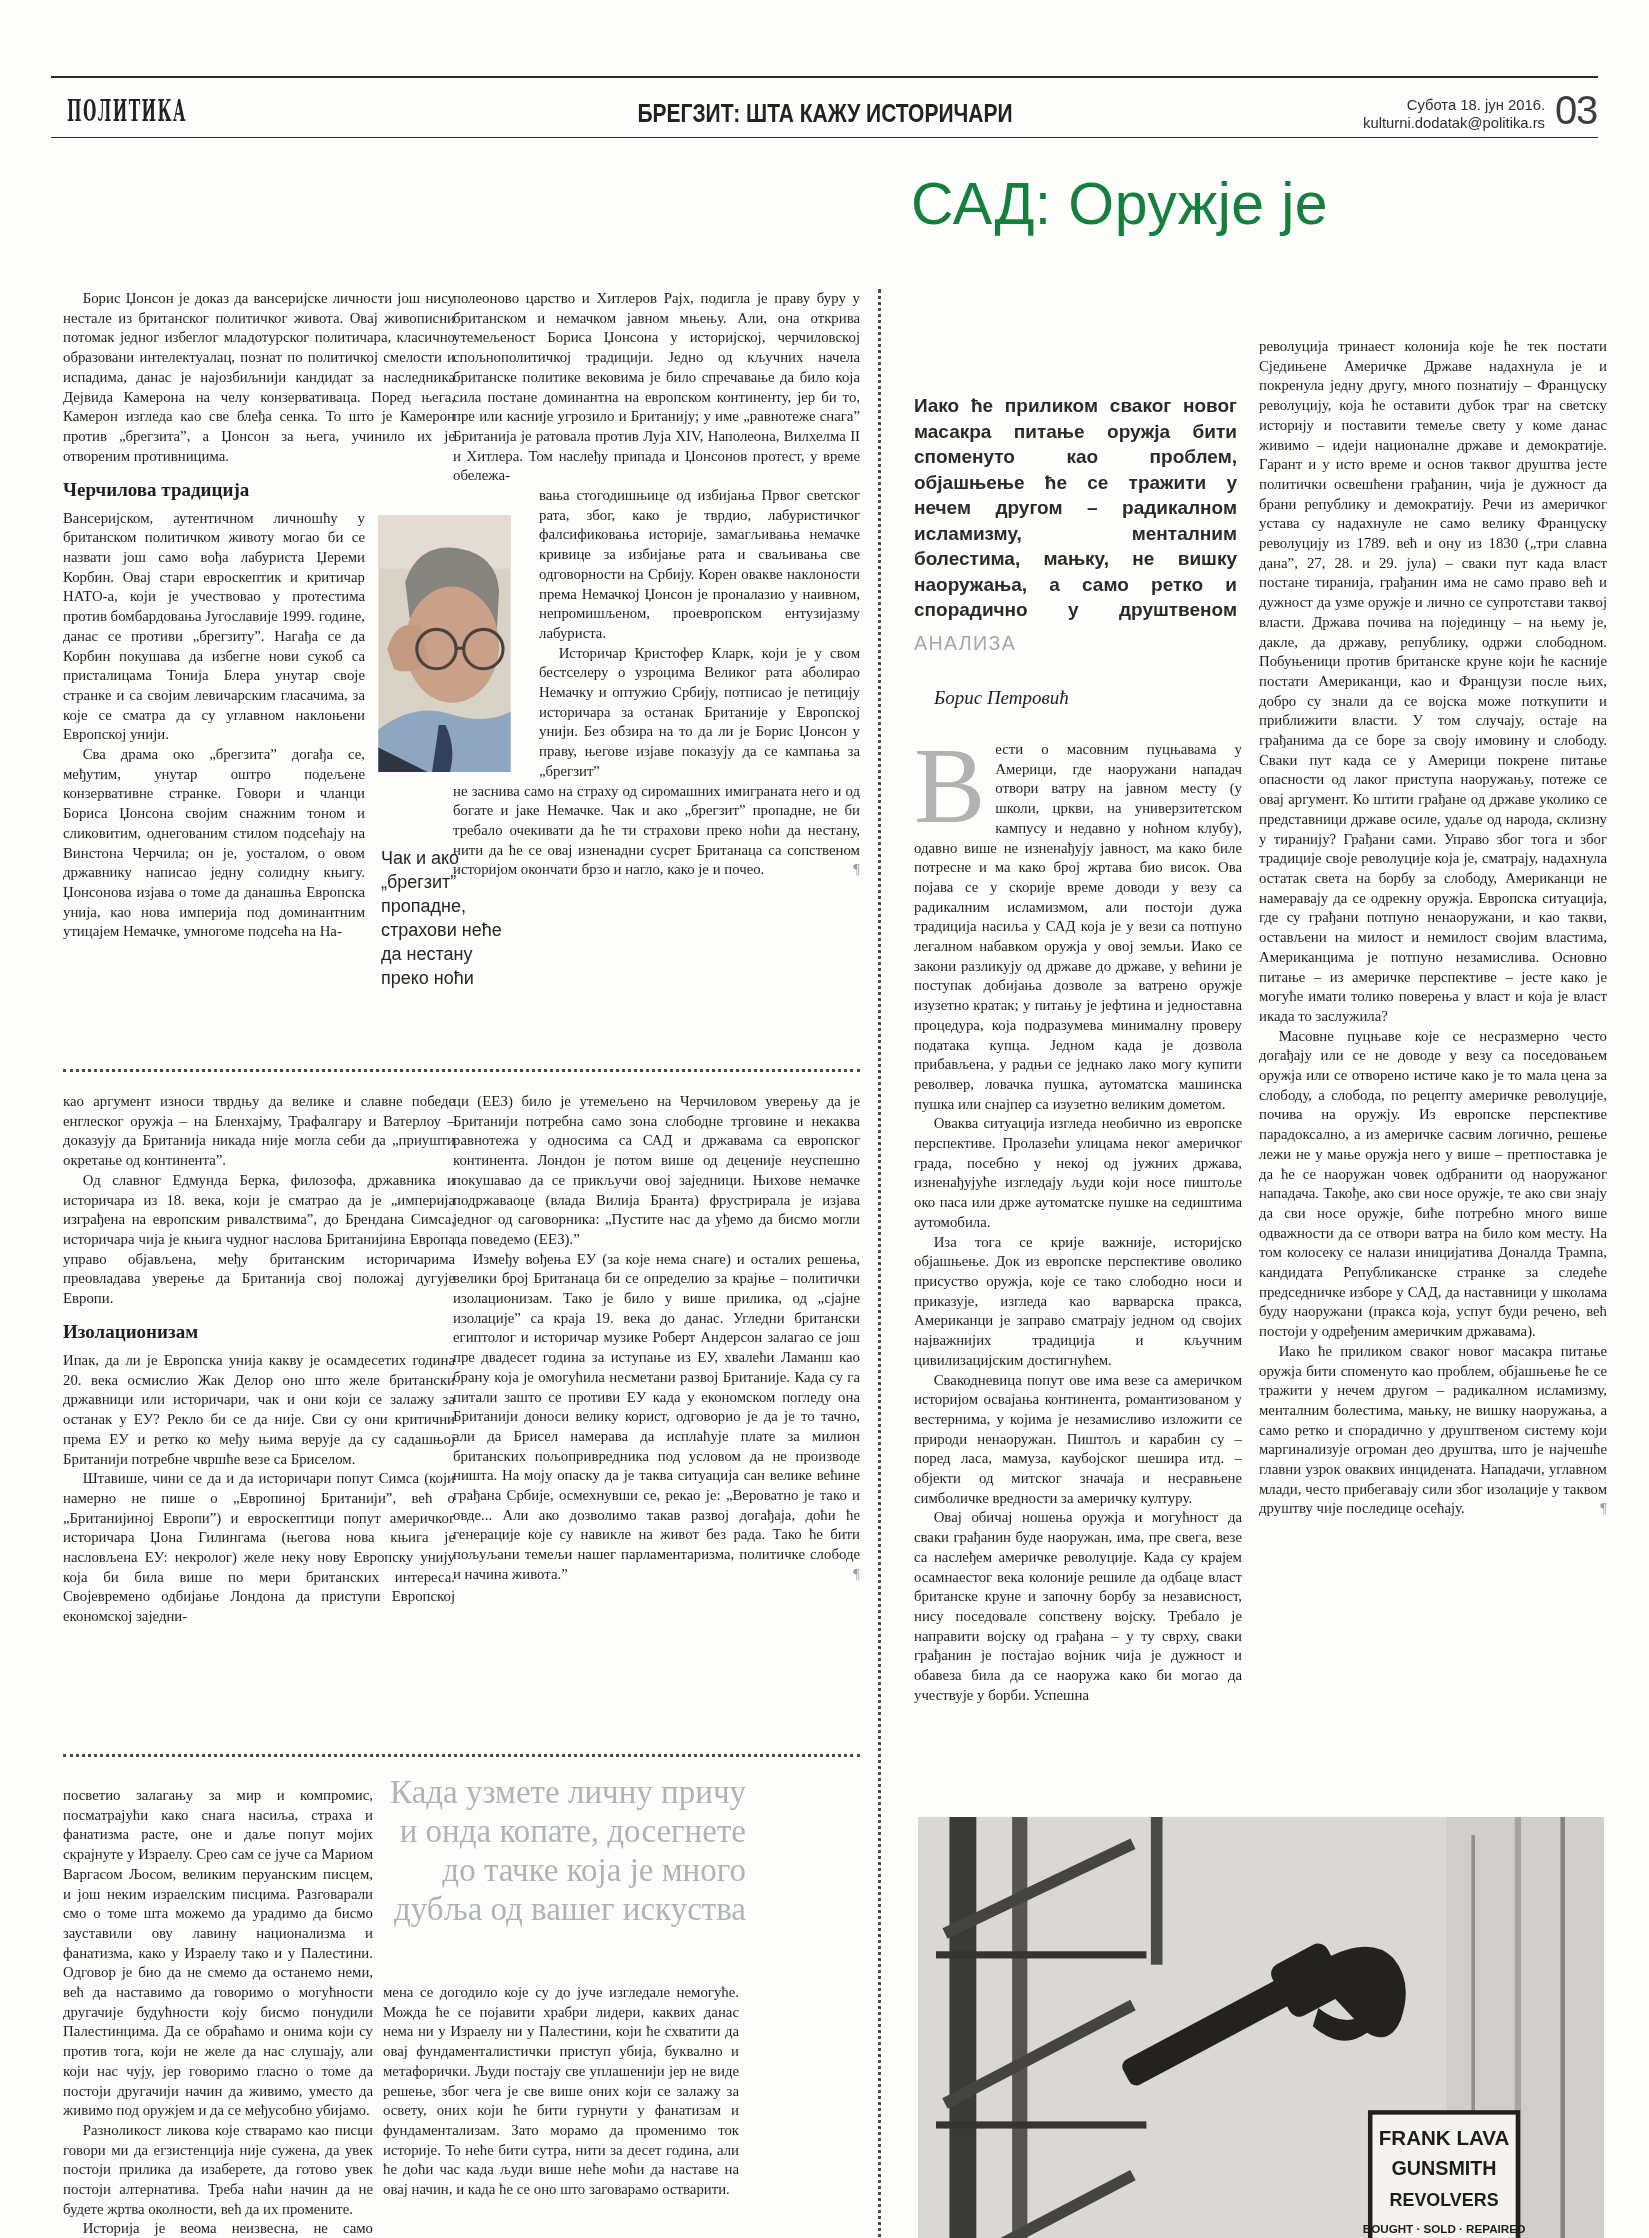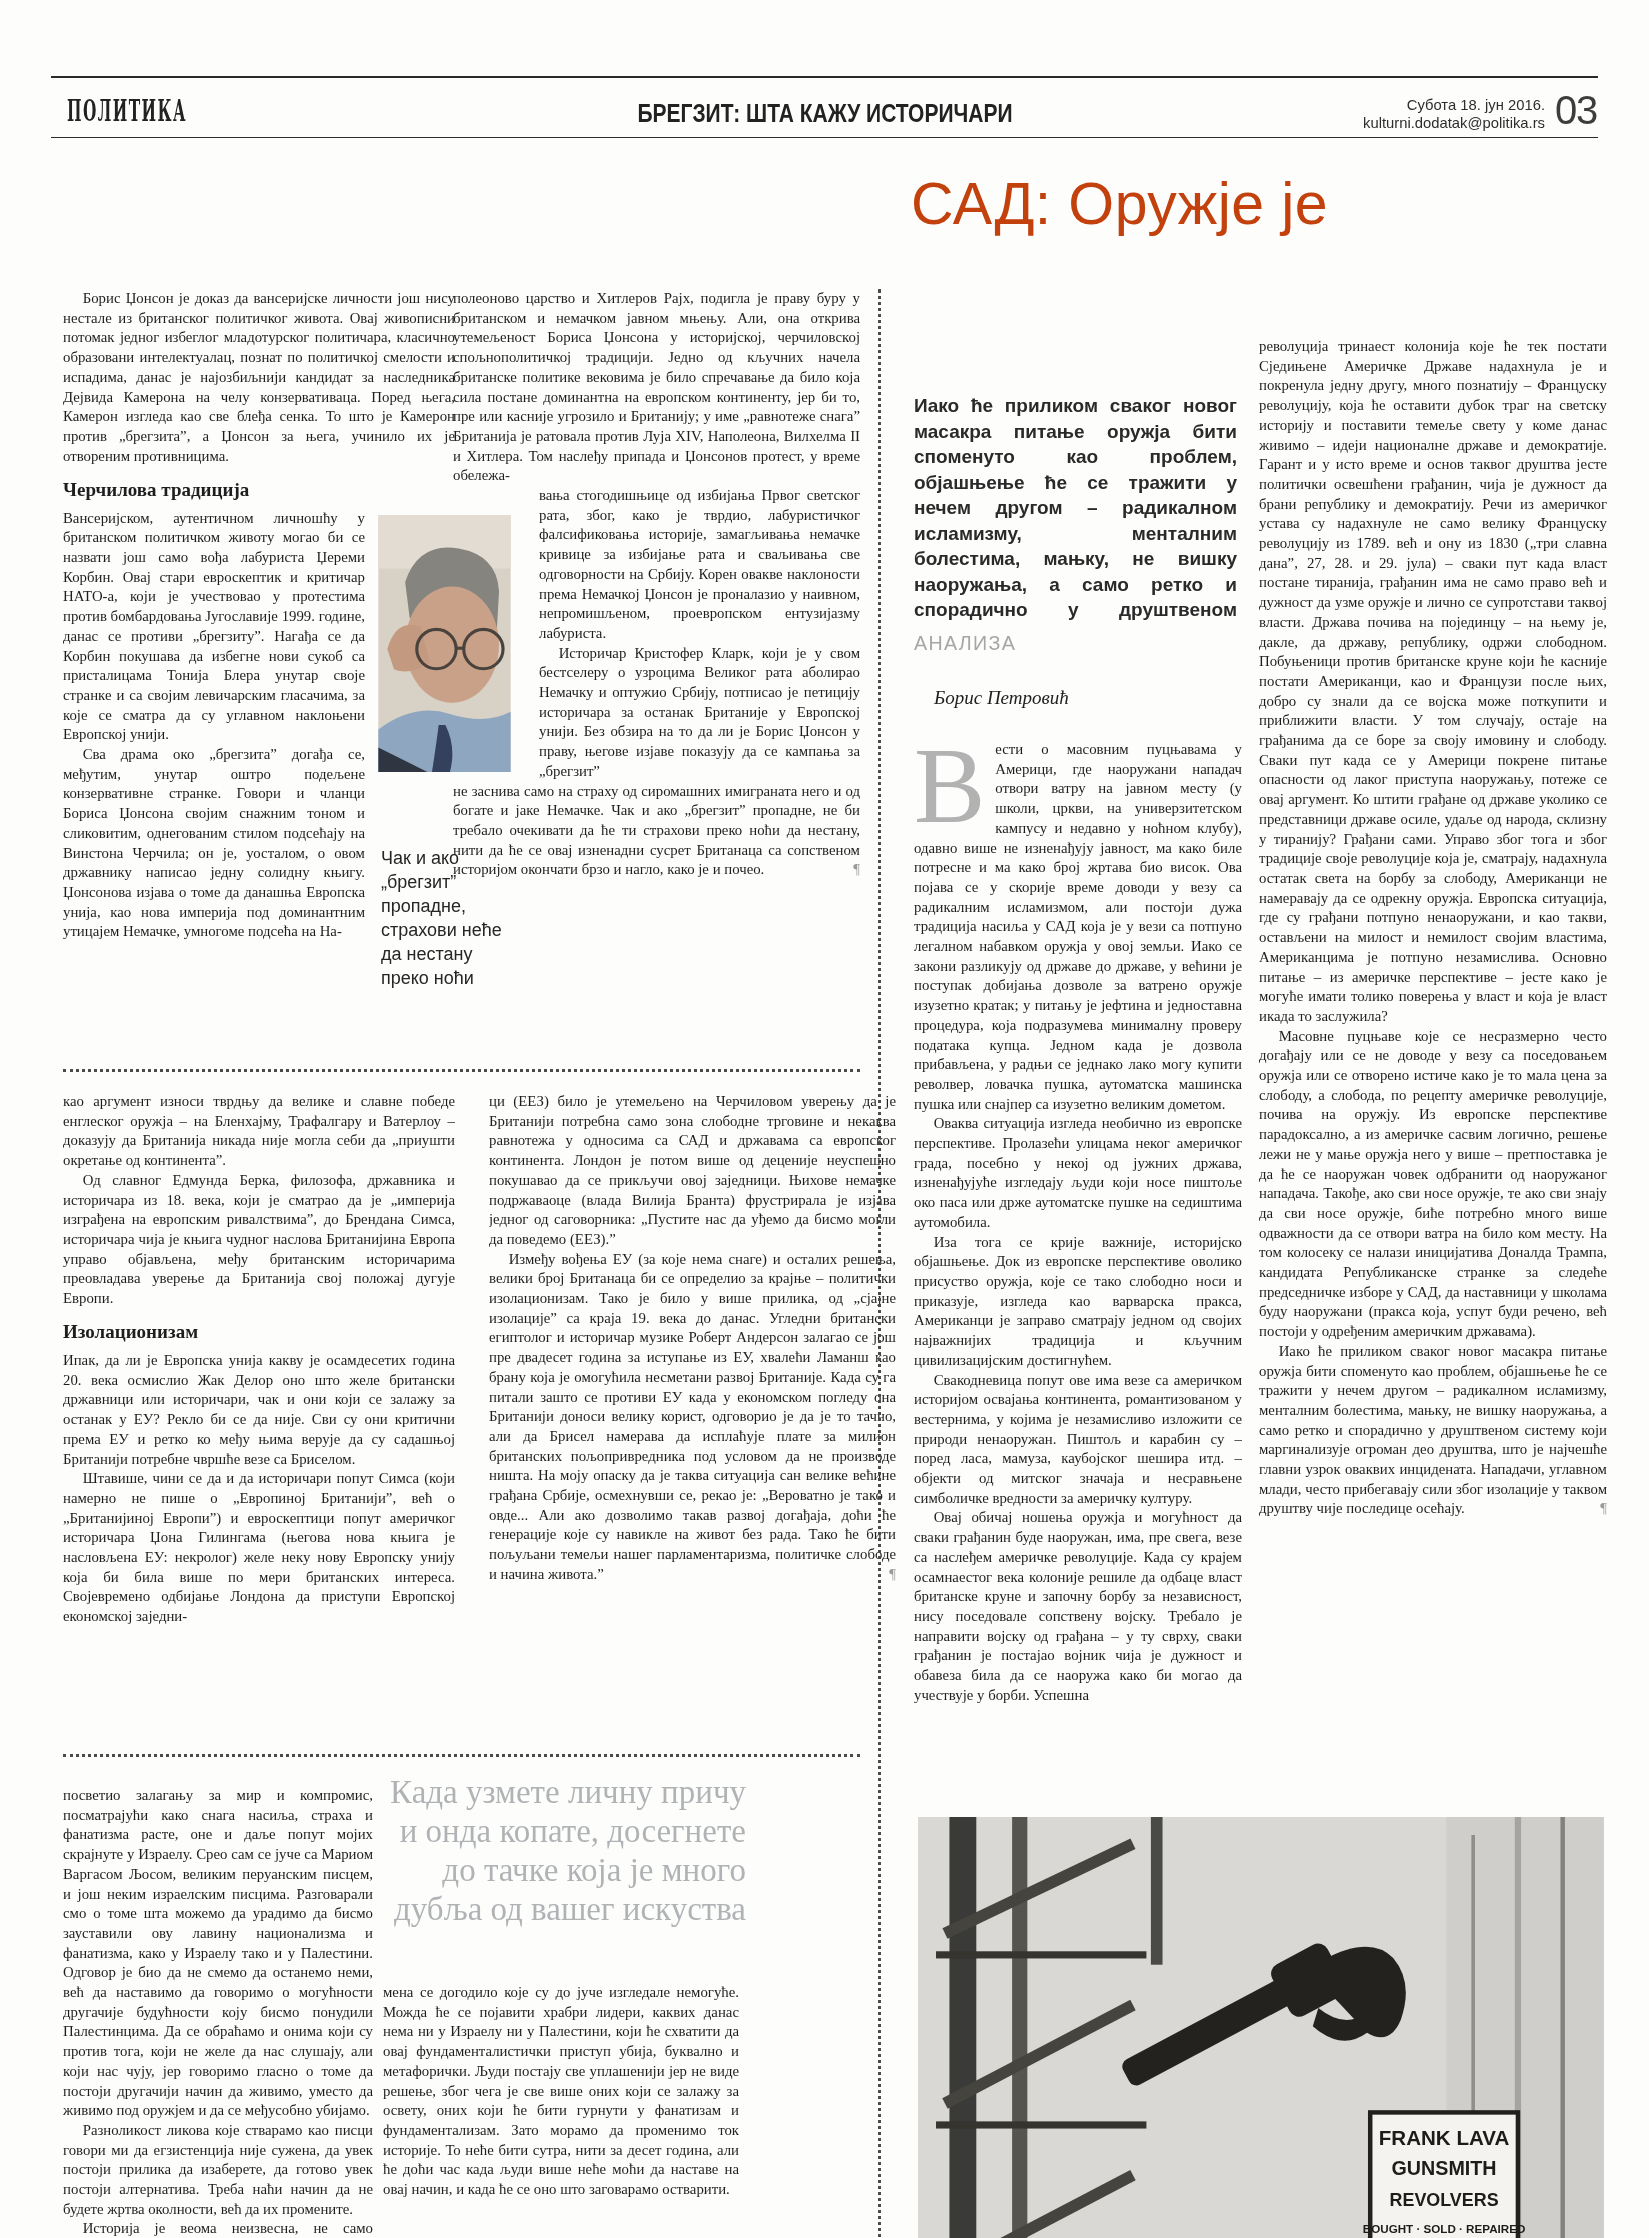--- a/index.html
+++ b/index.html
@@ -18,21 +18,21 @@
   .body p{margin:0;}
   .ind{text-indent:19.7px;}
   .subhead{font-family:Liberation Serif, serif;font-weight:700;font-size:19px;line-height:1.1;
         margin:13.4px 0 8px 0;text-indent:0;text-align:left;}
   .spacer-r{float:right;width:90px;height:528px;}
   .narrow{margin-left:86px;}
   .dotted-h{border-top:3.1px dotted #4b4b4b;height:0;}
   .dotted-v{border-left:3.1px dotted #4b4b4b;width:0;}
   .photoquote{font-family:"Liberation Sans",sans-serif;font-size:18px;line-height:24px;color:#262626;text-align:left;margin-top:44px;}
   .bigtitle{font-family:"Liberation Sans",sans-serif;font-weight:400;font-size:59px;line-height:66px;
-        color:#c2410c;letter-spacing:0.4px;}
+        color:#15803d;letter-spacing:0.4px;}
   .lead{font-family:"Liberation Sans",sans-serif;font-weight:700;font-size:19px;line-height:25.5px;
         color:#2a2a2a;text-align:justify;}
   .analabel{font-family:"Liberation Sans",sans-serif;font-size:19.7px;color:#a6a6a6;letter-spacing:1.3px;}
   .author{font-style:italic;font-size:19px;color:#1e1e1e;}
   .dropcap{float:left;font-family:"Liberation Serif",serif;font-size:107px;line-height:85px;
         color:#b2b2b3;margin:3.6px 9.9px 0 0;}
   .grayquote{font-size:33px;line-height:39px;color:#b0b3b5;text-align:right;}
   .pilcrow{float:right;color:#9a9a9a;text-indent:0;}
   .clip{overflow:hidden;}
 </style>
@@ -92,21 +92,21 @@
   <div class="abs dotted-h" style="left:63px;top:1069px;width:797px;"></div>
 
   <div class="abs body clip" style="left:63px;top:1092px;width:392px;height:656px;">
     <p>као аргумент износи тврдњу да велике и славне победе енглеског оружја – на Бленхајму, Трафалгару и Ватерлоу – доказују да Британија никада није могла себи да „приушти окретање од континента”.</p>
     <p class="ind">Од славног Едмунда Берка, филозофа, државника и историчара из 18. века, који је сматрао да је „империја изграђена на европским ривалствима”, до Брендана Симса, историчара чија је књига чудног наслова Британијина Европа управо објављена, међу британским историчарима преовладава уверење да Британија свој положај дугује Европи.</p>
     <h3 class="subhead">Изолационизам</h3>
     <p>Ипак, да ли је Европска унија какву је осамдесетих година 20. века осмислио Жак Делор оно што желе британски државници или историчари, чак и они који се залажу за останак у ЕУ? Рекло би се да није. Сви су они критични према ЕУ и ретко ко међу њима верује да су садашњој Британији потребне чвршће везе са Бриселом.</p>
     <p class="ind">Штавише, чини се да и да историчари попут Симса (који намерно не пише о „Европиној Британији”, већ о „Британијиној Европи”) и евроскептици попут америчког историчара Џона Гилингама (његова нова књига је насловљена ЕУ: некролог) желе неку нову Европску унију која би била више по мери британских интереса. Својевремено одбијање Лондона да приступи Европској економској заједни-</p>
   </div>
 
-  <div class="abs body clip" style="left:453px;top:1092px;width:407px;height:656px;margin-left:36px;">
+  <div class="abs body clip" style="left:453px;top:1092px;width:407px;height:656px;">
     <p>ци (ЕЕЗ) било је утемељено на Черчиловом уверењу да је Британији потребна само зона слободне трговине и некаква равнотежа у односима са САД и државама са европског континента. Лондон је потом више од деценије неуспешно покушавао да се прикључи овој заједници. Њихове немачке подржаваоце (влада Вилија Бранта) фрустрирала је изјава једног од саговорника: „Пустите нас да уђемо да бисмо могли да поведемо (ЕЕЗ).”</p>
     <p class="ind"><span>Између вођења ЕУ (за које нема снаге) и осталих решења, велики број Британаца би се определио за крајње – политички изолационизам. Тако је било у више прилика, од „сјајне изолације” са краја 19. века до данас. Угледни британски египтолог и историчар музике Роберт Андерсон залагао се још пре двадесет година за иступање из ЕУ, хвалећи Ламанш као брану која је омогућила несметани развој Британије. Када су га питали зашто се противи ЕУ када у економском погледу она Британији доноси велику корист, одговорио је да је то тачно, али да Брисел намерава да исплаћује плате за милион британских пољопривредника под условом да не производе ништа. На моју опаску да је таква ситуација сан велике већине грађана Србије, осмехнувши се, рекао је: „Вероватно је тако и овде... Али ако дозволимо такав развој догађаја, доћи ће генерације које су навикле на живот без рада. Тако ће бити пољуљани темељи нашег парламентаризма, политичке слободе и начина живота.”</span><span class="pilcrow">¶</span></p>
   </div>
 
   <div class="abs dotted-h" style="left:63px;top:1754px;width:797px;"></div>
 
   <div class="abs body clip" style="left:63px;top:1786px;width:310px;height:602px;">
     <p>посветио залагању за мир и компромис, посматрајући како снага насиља, страха и фанатизма расте, оне и даље попут мојих скрајнуте у Израелу. Срео сам се јуче са Мариом Варгасом Љосом, великим перуанским писцем, и још неким израелским писцима. Разговарали смо о томе шта можемо да урадимо да бисмо зауставили ову лавину национализма и фанатизма, како у Израелу тако и у Палестини. Одговор је био да не смемо да останемо неми, већ да наставимо да говоримо о могућности другачије будућности коју бисмо понудили Палестинцима. Да се обраћамо и онима који су против тога, који не желе да нас слушају, али који нас чују, јер говоримо гласно о томе да постоји другачији начин да живимо, уместо да живимо под оружјем и да се међусобно убијамо.</p>
     <p class="ind">Разноликост ликова које стварамо као писци говори ми да егзистенција није сужена, да увек постоји прилика да изаберете, да готово увек постоји алтернатива. Треба наћи начин да не будете жртва околности, већ да их промените.</p>
     <p class="ind">Историја је веома неизвесна, не само историја већ и живот. Толико про-</p>

